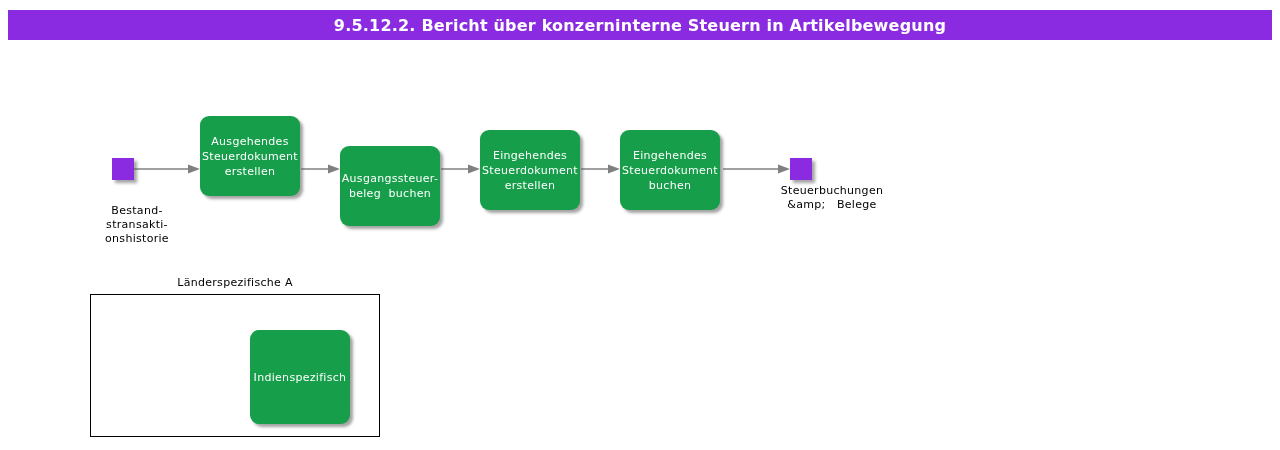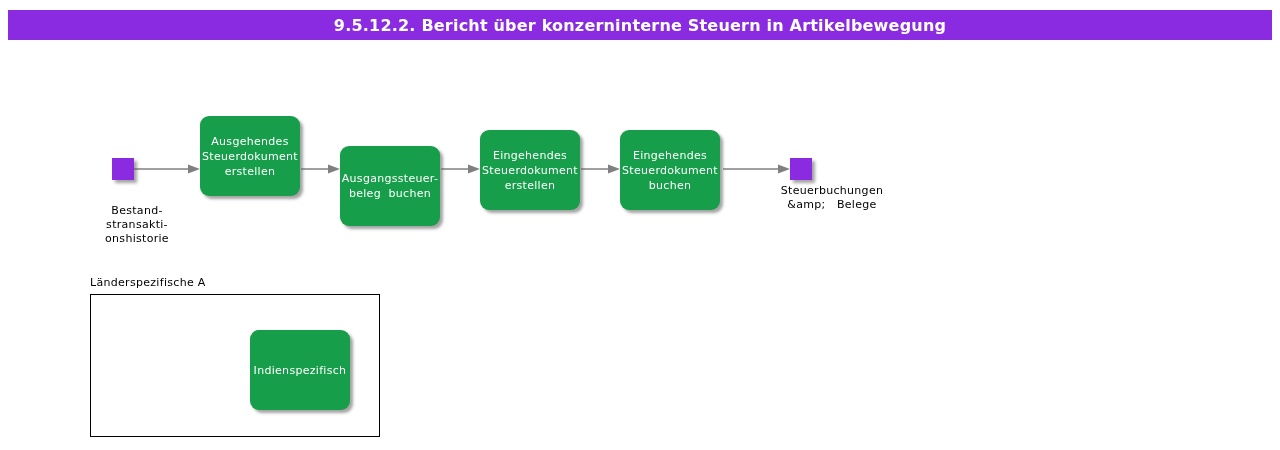--- a/index.html
+++ b/index.html
@@ -63,42 +63,42 @@
   .arrow-layer {
     position: absolute;
     left: 0; top: 0;
     width: 1280px; height: 450px;
     pointer-events: none;
   }
   .partition-title {
     position: absolute;
     left: 90px; top: 276px;
     width: 290px;
-    text-align: left;
+    text-align: center;
     color: #000000;
     font-size: 11px;
     letter-spacing: 0.3px;
   }
   .partition-box {
     position: absolute;
     left: 90px; top: 294px;
     width: 290px; height: 143px;
     border: 1.5px solid #000000;
     background: transparent;
   }
   #step-1 { left: 200px; top: 116px; }
   #step-2 { left: 340px; top: 130px; margin-top: 16px; }
   #step-3 { left: 480px; top: 130px; }
   #step-4 { left: 620px; top: 130px; }
   #start-square { left: 112px; top: 158px; }
   #end-square   { left: 790px; top: 158px; }
   #start-label  { left: 74px;  top: 184px; width: 126px; margin-top: 20px; }
   #end-label    { left: 721px; top: 184px; width: 160px; margin-left: 31px; }
   #country-1 { left: 120px; top: 330px; height: 78px; }
-  #country-2 { left: 250px; top: 330px; height: 80px; }
+  #country-2 { left: 250px; top: 330px; height: 94px; }
 </style>
 </head>
 <body>
 
 <div class="canvas">
 
   <div class="header-banner">
     <span class="title">9.5.12.2. Bericht über konzerninterne Steuern in Artikelbewegung</span>
   </div>
 

